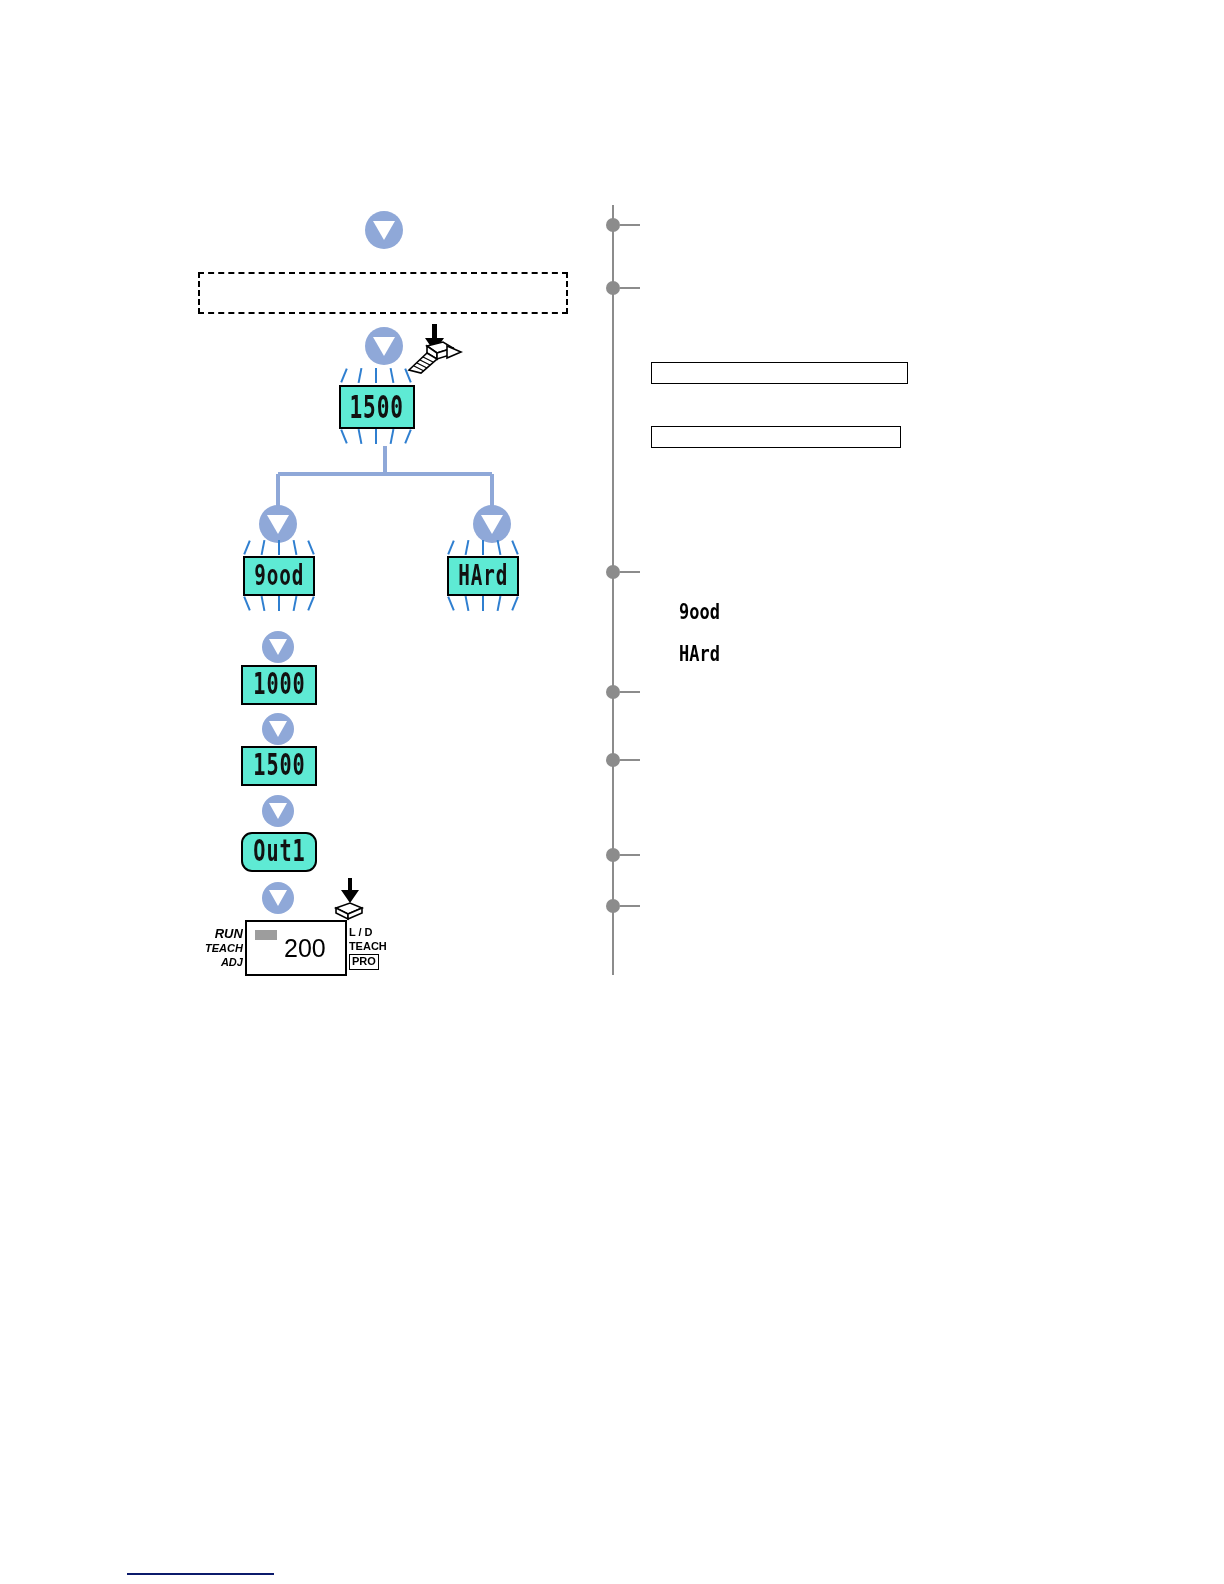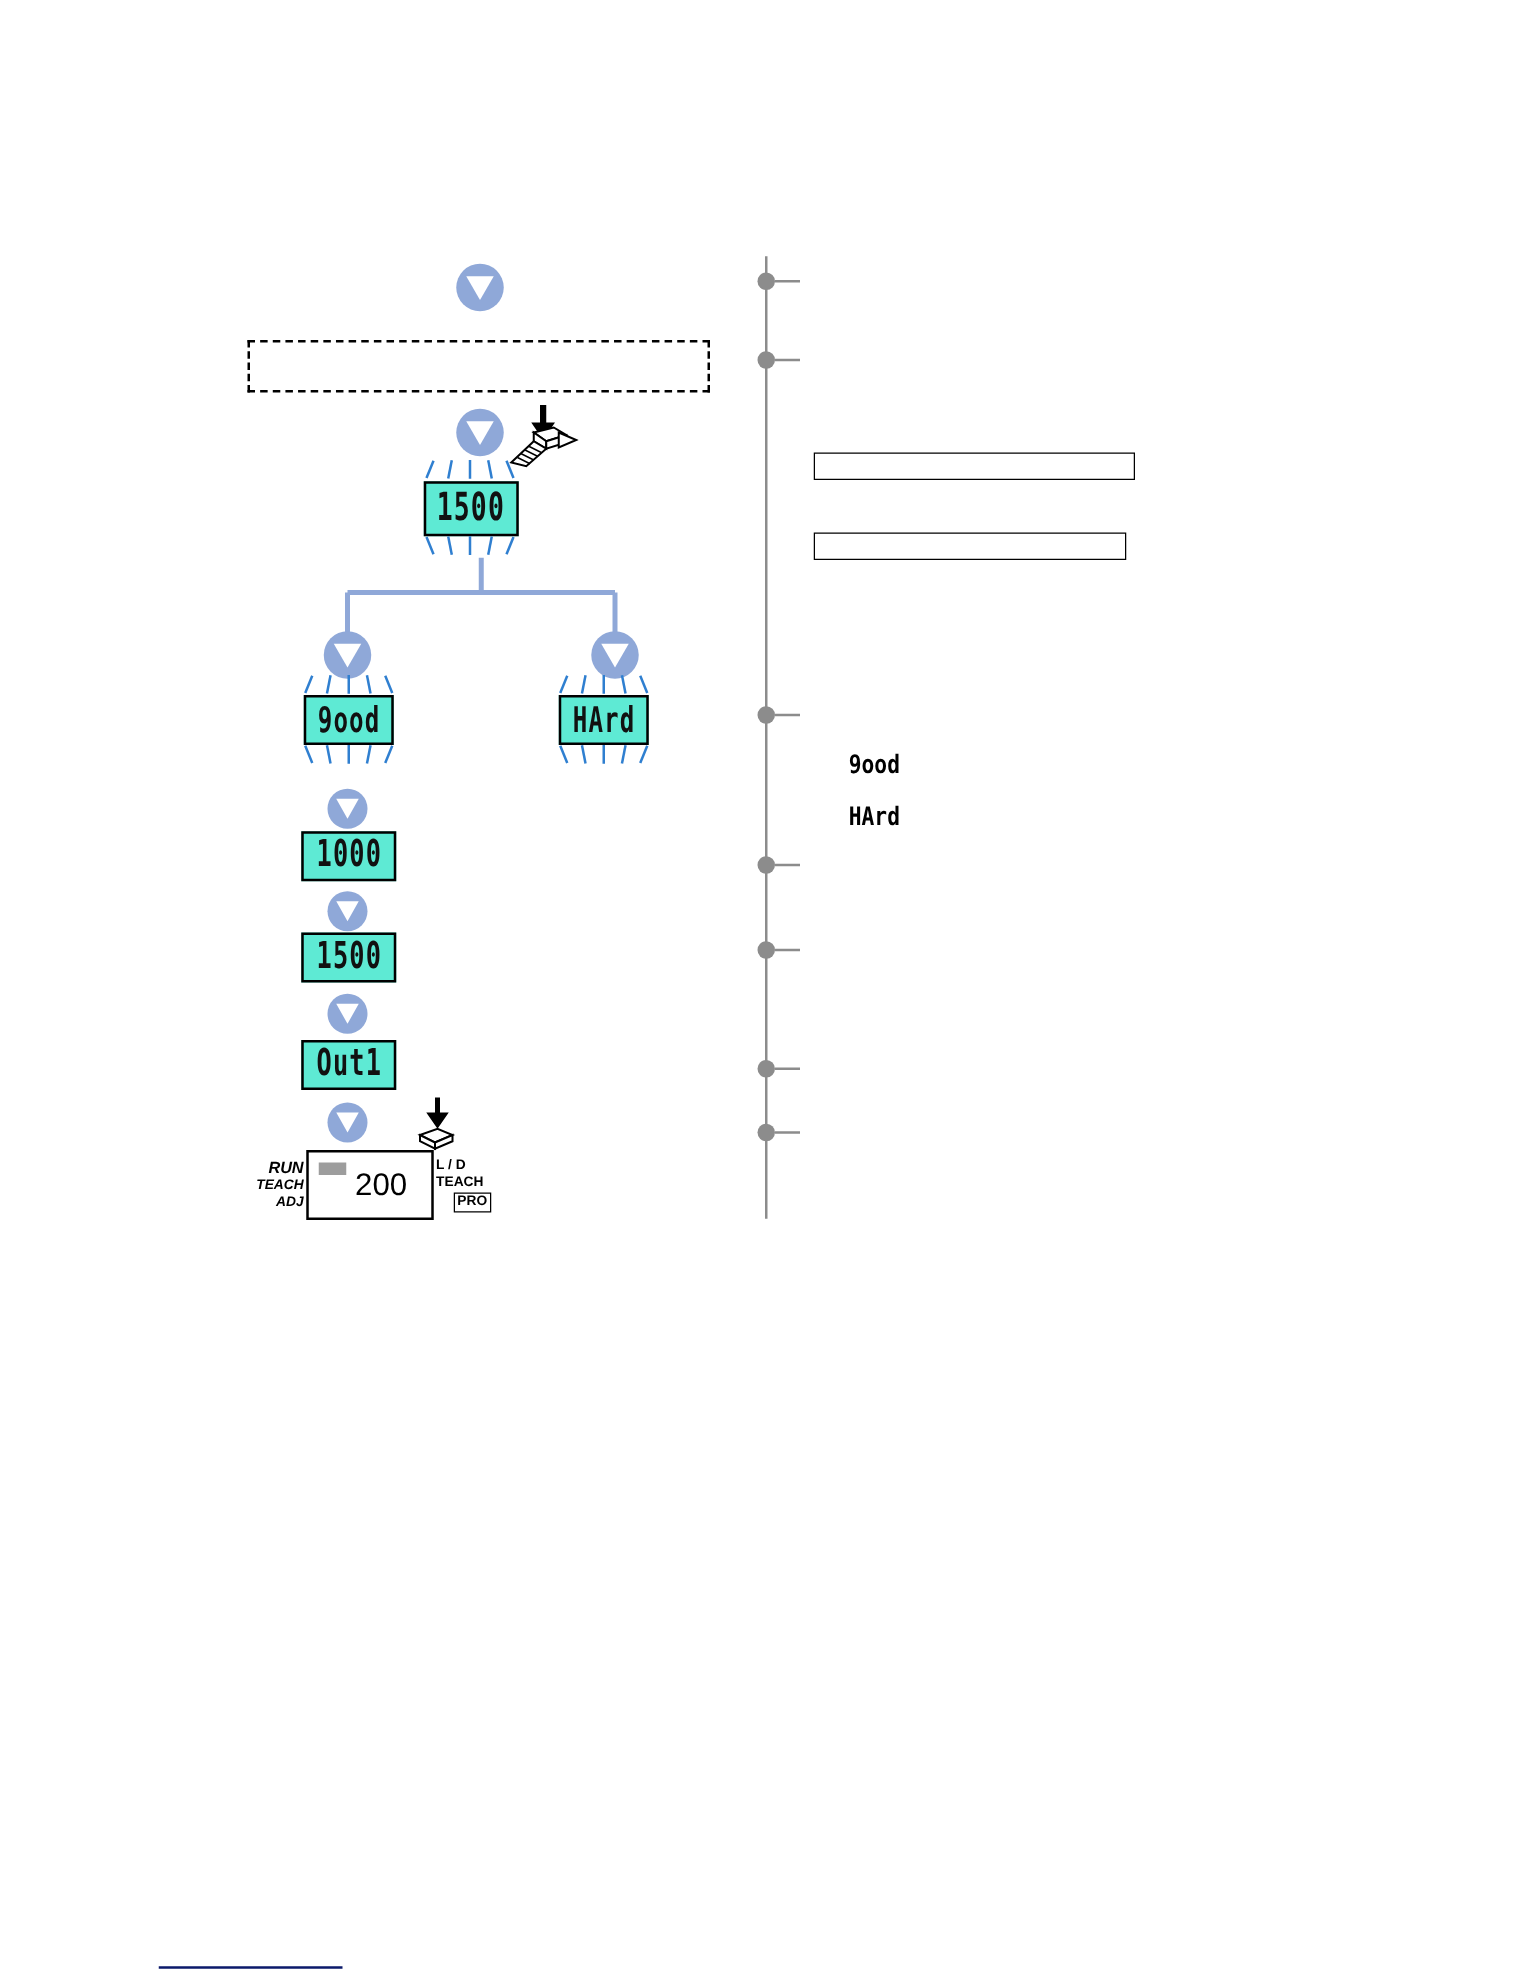--- a/index.html
+++ b/index.html
@@ -163,21 +163,20 @@
     font-size: 11px;
     font-weight: bold;
     line-height: 1.25;
     color: #000;
     padding-left: 2px;
   }
   .panel-labels-right .boxed {
     border: 1.5px solid #000;
     padding: 0 2px;
     display: inline-block;
-    margin-left: 14px;
   }
 
   
   .mini-seg {
     font-family: "DejaVu Sans Mono", monospace;
     font-weight: bold;
     font-size: 17px;
     color: #000;
     transform: scaleY(1.2);
     transform-origin: left center;
@@ -318,21 +317,21 @@
   </div>
 
   <div class="abs lcd" style="left:241px; top:746px; width:76px; height:40px;">
     <span class="seg" style="font-size:22px;">1500</span>
   </div>
 
   <div class="abs step-arrow small" style="left:262px; top:795px;">
     <span class="tri"></span>
   </div>
 
-  <div class="abs lcd" style="left:241px; top:832px; width:76px; height:40px;">
+  <div class="abs lcd" style="left:241px; top:832px; width:76px; height:40px;border-radius:11px;">
     <span class="seg" style="font-size:22px;">Out1</span>
   </div>
 
   <div class="abs step-arrow small" style="left:262px; top:882px;">
     <span class="tri"></span>
   </div>
 
   <div class="abs press-icon" style="left:326px; top:877px;">
     <svg width="44" height="44" viewBox="0 0 44 44">
       <path d="M22 1 L22 13 L15 13 L24 26 L33 13 L26 13 L26 1 Z" fill="#000"></path>

